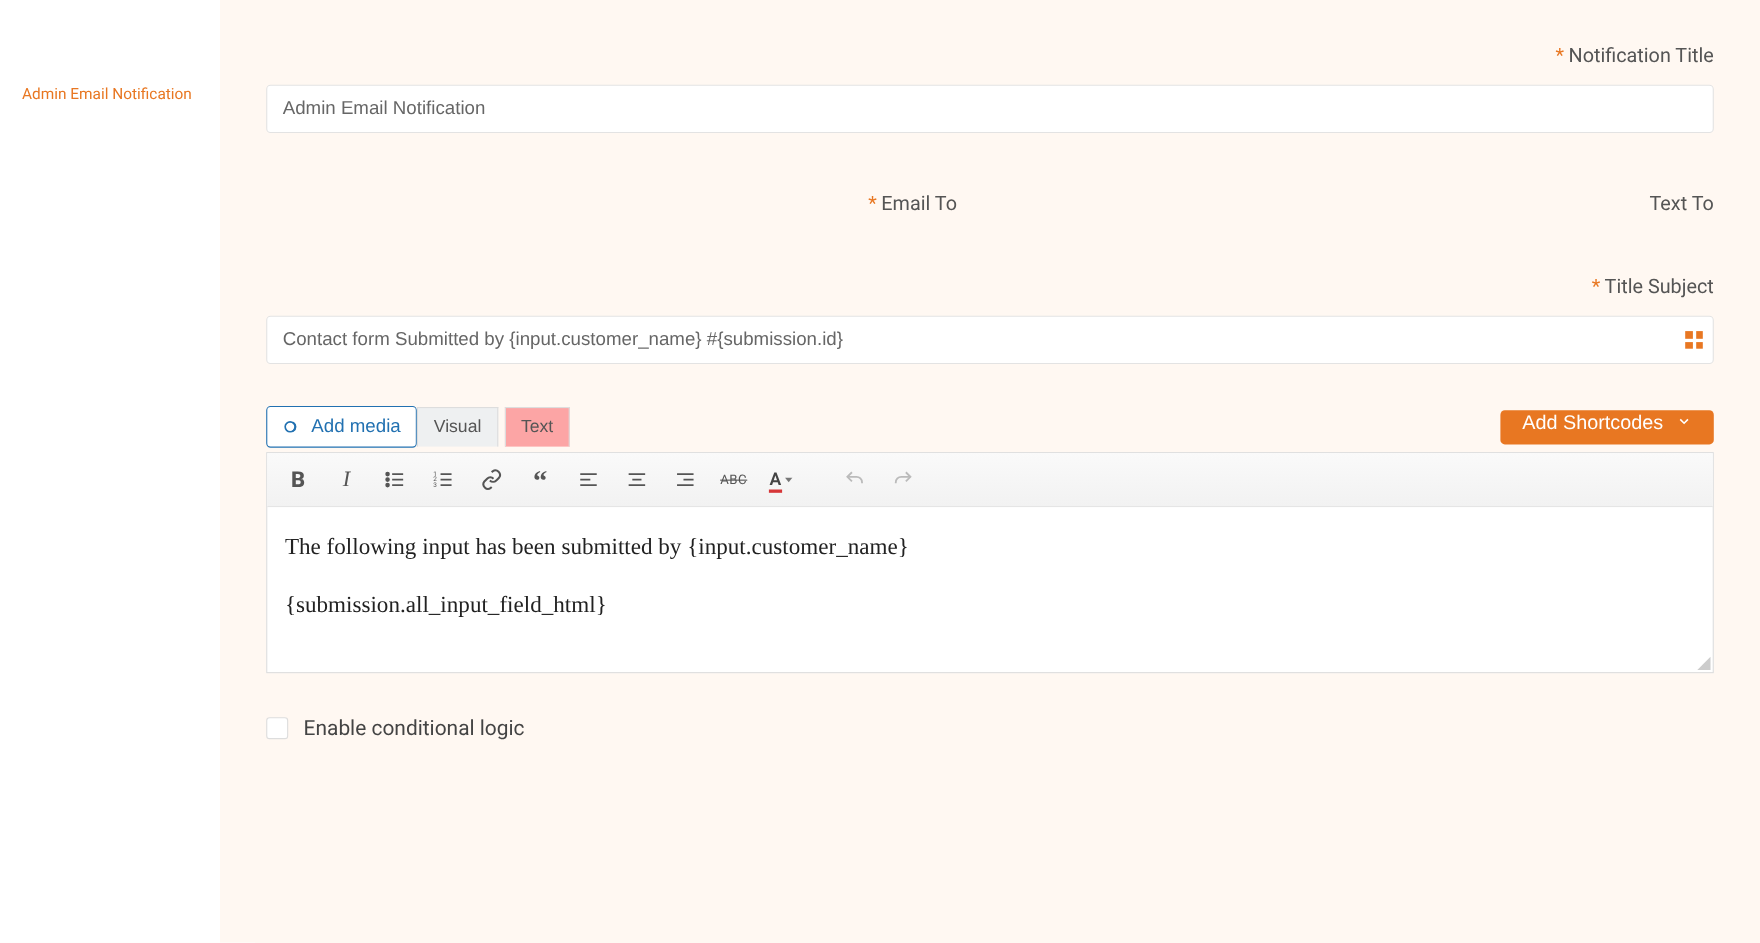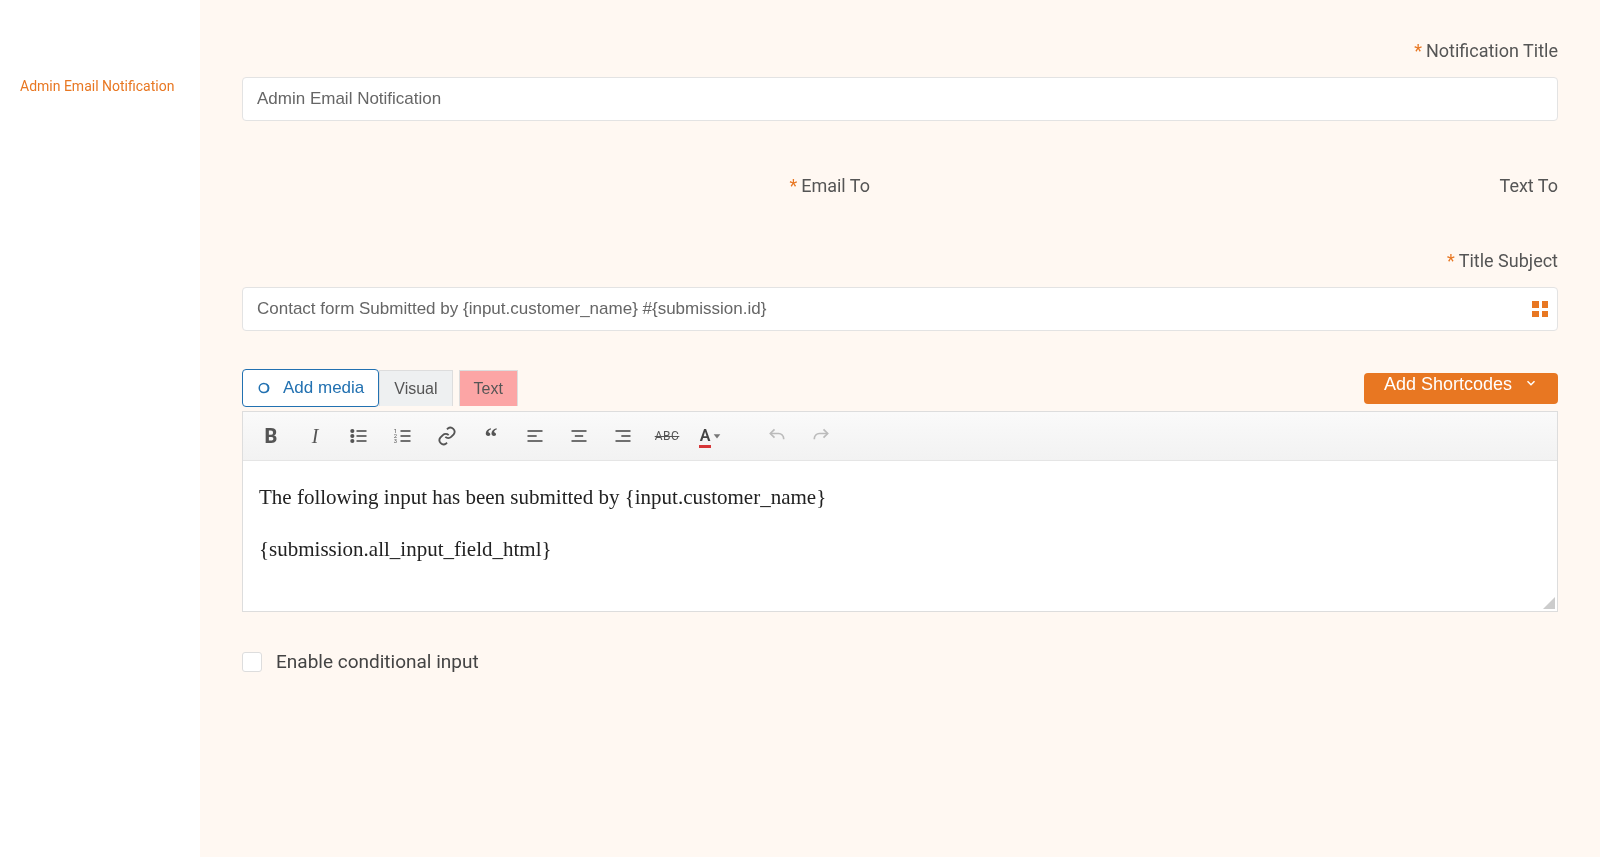--- a/index.html
+++ b/index.html
@@ -385,17 +385,17 @@
         <div class="editor-area">
           <p>The following input has been submitted by {input.customer_name}</p>
           <p>{submission.all_input_field_html}</p>
           <div class="resize-grip"></div>
         </div>
       </div>
     </div>
 
     <div class="checkbox-row">
       <div class="checkbox"></div>
-      <span class="checkbox-label">Enable conditional input</span>
+      <span class="checkbox-label">Enable conditional logic</span>
     </div>
 
   </main>
 </div>
 
 </body></html>

